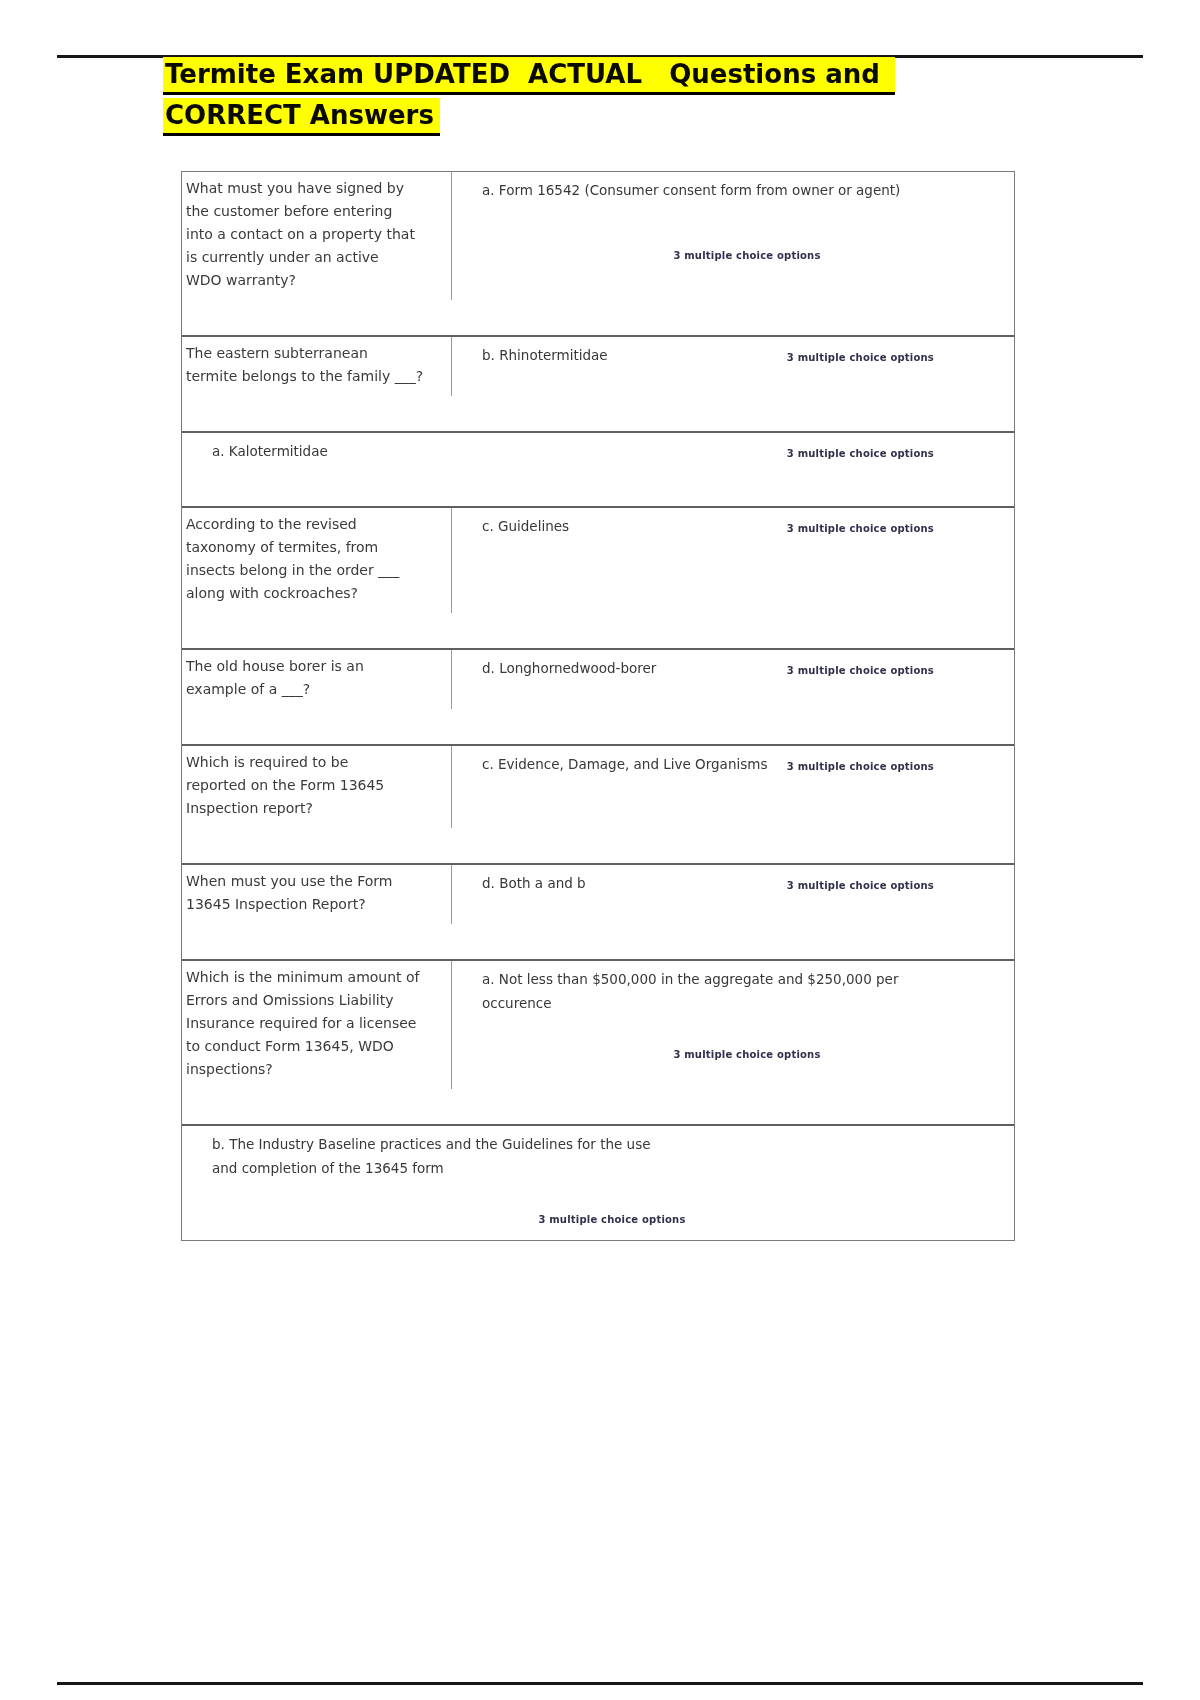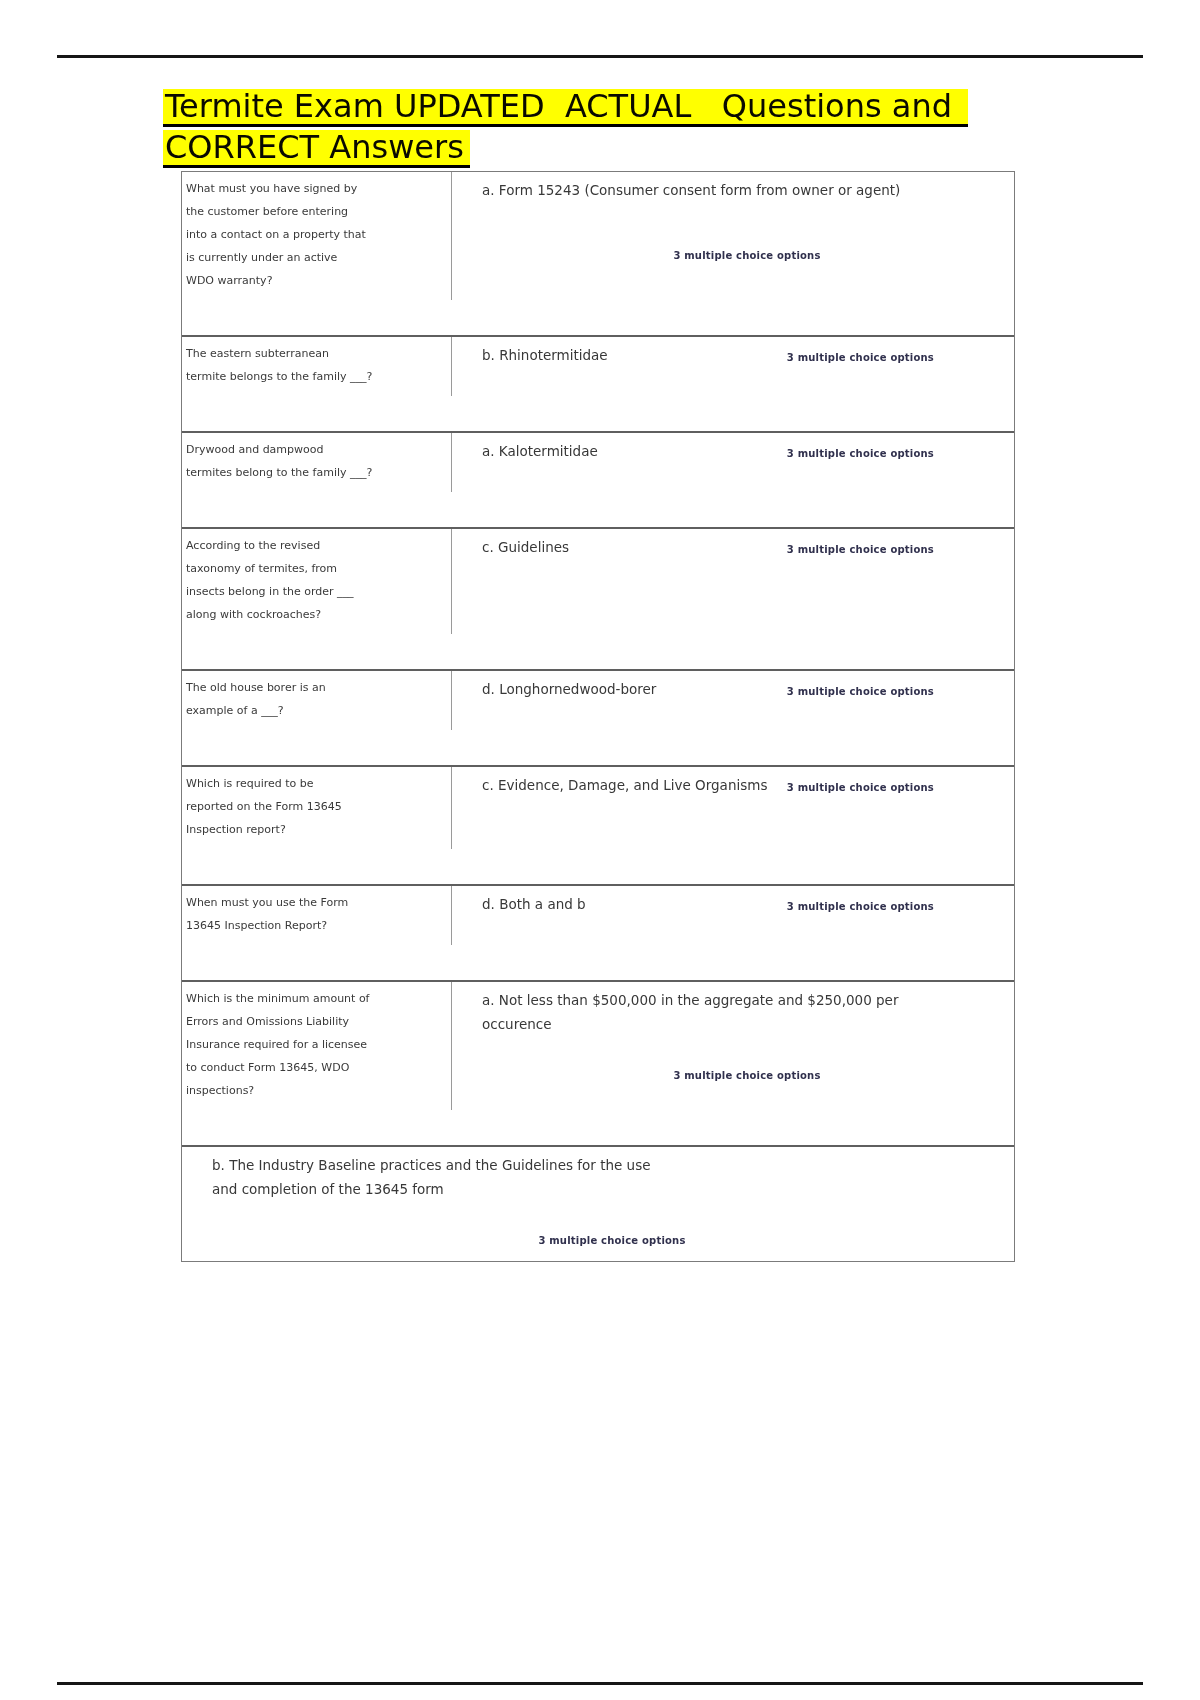--- a/index.html
+++ b/index.html
@@ -13,25 +13,24 @@
   .rule{
     position:absolute;
     left:57px;width:1086px;height:3px;
     background:#161616;
   }
   .rule-top{top:55px;}
   .rule-bottom{top:1682px;}
   .title-block{
     position:absolute;
     left:163px;top:57px;
-    font-size:32px;
-    font-weight:normal;
+    font-size:26px;
+    font-weight:bold;
     color:#0a0a00;
     line-height:34px;
-    margin-top:32px;
   }
   .title-line{
     display:inline-block;
     background:#ffff00;
     border-bottom:3px solid #000000;
     padding:0 6px 1px 2px;
     white-space:pre;
     margin-bottom:3px;
   }
   .qa-table{
@@ -48,21 +47,21 @@
   }
   .qa-row + .qa-row{
     border-top:2px solid #5f5f5f;
     margin-top:35px;
   }
   .q-cell{
     width:270px;
     box-sizing:border-box;
     border-right:1px solid #9a9a9a;
     padding:5px 6px 8px 4px;
-    font-size:11px;
+    font-size:14px;
     line-height:23px;
     color:#3a3a3a;
     white-space:pre-line;
   }
   .a-cell{
     flex:1;
     position:relative;
     box-sizing:border-box;
     padding:6px 10px 8px 30px;
     font-size:13.5px;
@@ -108,37 +107,35 @@
 
   <div class="qa-table">
 
     <div class="qa-row note-below note-gap-lg">
       <div class="q-cell">What must you have signed by
 the customer before entering
 into a contact on a property that
 is currently under an active
 WDO warranty?</div>
       <div class="a-cell">
-        <span class="a-text">a. Form 15243 (Consumer consent form from owner or agent)</span>
+        <span class="a-text">a. Form 16542 (Consumer consent form from owner or agent)</span>
         <span class="mc-note">3 multiple choice options</span>
       </div>
     </div>
 
     <div class="qa-row note-right">
       <div class="q-cell">The eastern subterranean
 termite belongs to the family ___?</div>
       <div class="a-cell">
         <span class="a-text">b. Rhinotermitidae</span>
         <span class="mc-note">3 multiple choice options</span>
       </div>
     </div>
 
     <div class="qa-row note-right">
-      <div class="q-cell">Drywood and dampwood
-termites belong to the family ___?</div>
       <div class="a-cell">
         <span class="a-text">a. Kalotermitidae</span>
         <span class="mc-note">3 multiple choice options</span>
       </div>
     </div>
 
     <div class="qa-row note-right">
       <div class="q-cell">According to the revised
 taxonomy of termites, from
 insects belong in the order ___

